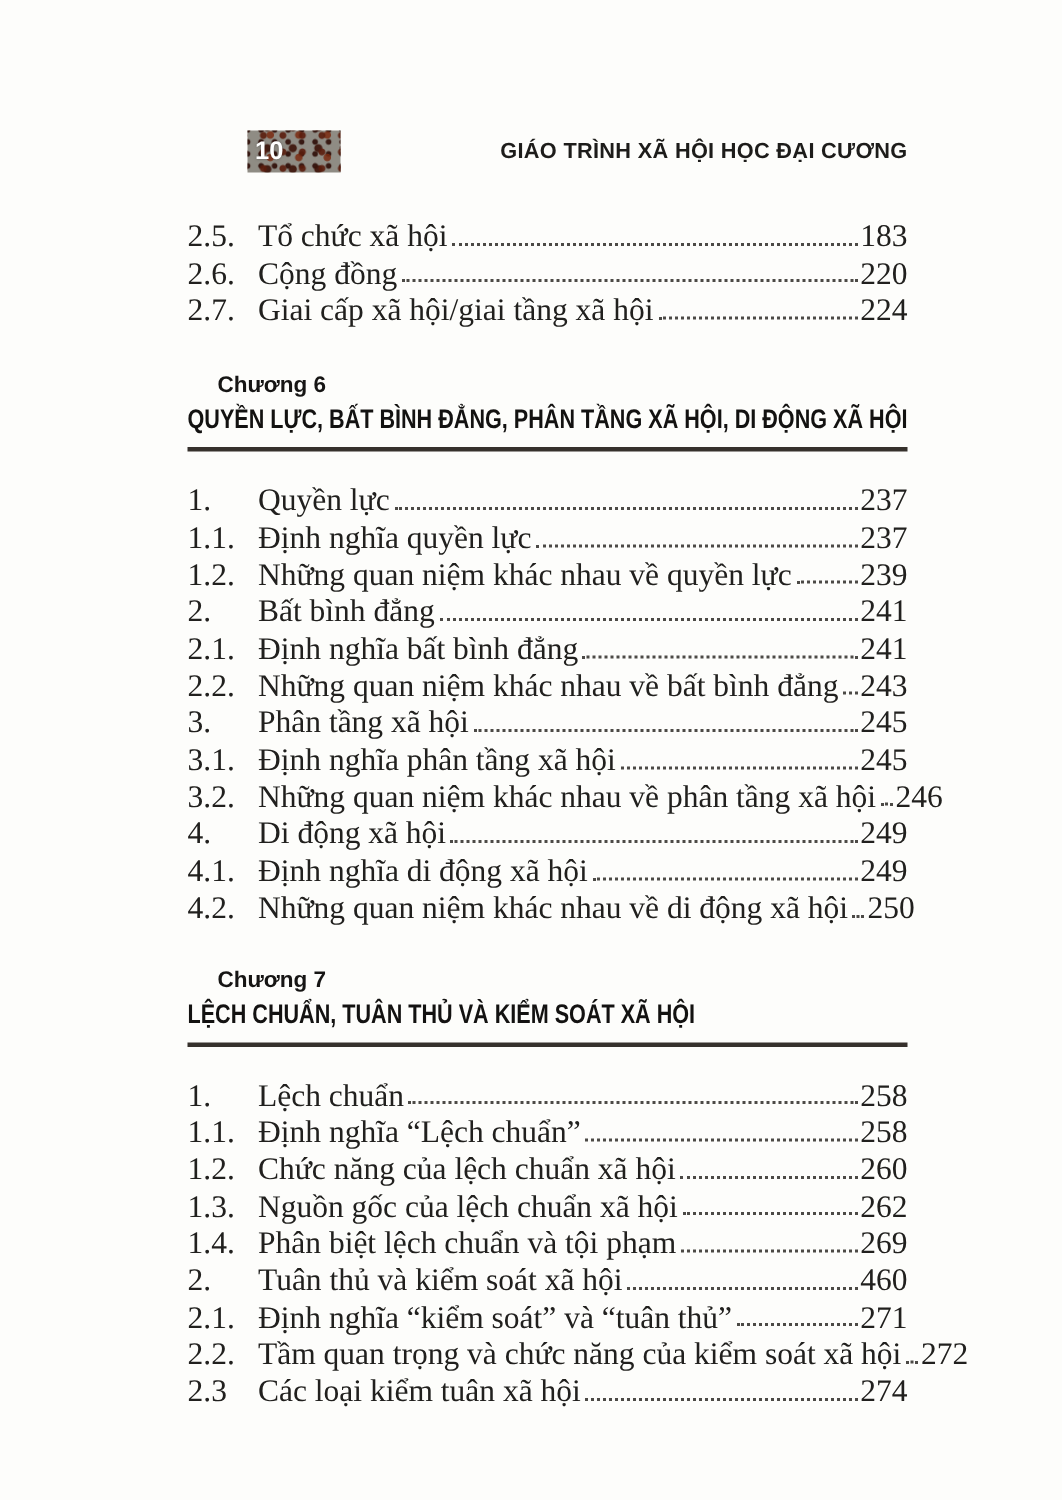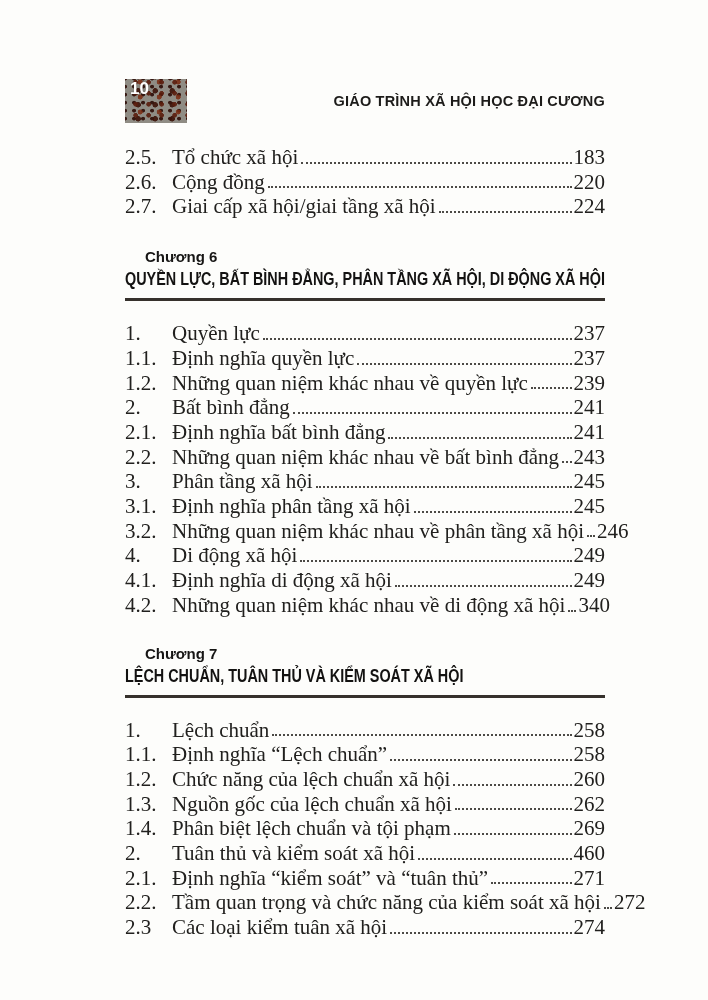--- a/index.html
+++ b/index.html
@@ -23,30 +23,32 @@
 
   
   .header {
     display:flex;
     justify-content:space-between;
     align-items:center;
     height:32px;
   }
   .page-badge {
     position:relative;
-    width:62px; height:44px;
+    width:62px; height:28px;
     background-color:#8f8c84;
     background-image:
       radial-gradient(circle at 20% 30%, rgba(90,28,12,.9) 0 2px, transparent 2.6px),
       radial-gradient(circle at 60% 70%, rgba(60,18,8,.9) 0 2.4px, transparent 3px),
       radial-gradient(circle at 80% 20%, rgba(122,42,16,.85) 0 2.2px, transparent 2.8px),
       radial-gradient(circle at 45% 45%, rgba(45,12,6,.9) 0 1.6px, transparent 2.2px);
     background-size: 13px 11px, 17px 14px, 19px 15px, 9px 8px;
     background-position: 8px 0, 3px 2px, 0 0, 5px 4px;
     display:flex;
+    align-items:center;
+    margin-left:40px;
   }
   .page-num {
     position:relative; z-index:1;
     font-family:"Liberation Sans", sans-serif;
     font-weight:bold;
     font-size:17px;
     color:#ffffff;
     padding-left:5px;
     text-shadow:0 0 2px rgba(0,0,0,.35);
   }
@@ -220,21 +222,21 @@
       <div class="toc-row">
         <span class="toc-num">4.1.</span>
         <span class="toc-title">Định nghĩa di động xã hội</span>
         <span class="toc-dots"></span>
         <span class="toc-page">249</span>
       </div>
       <div class="toc-row">
         <span class="toc-num">4.2.</span>
         <span class="toc-title">Những quan niệm khác nhau về di động xã hội</span>
         <span class="toc-dots"></span>
-        <span class="toc-page">340</span>
+        <span class="toc-page">250</span>
       </div>
     </div>
 
     <div class="chapter second">
       <div class="chapter-label">Chương 7</div>
       <div class="chapter-title">LỆCH CHUẨN, TUÂN THỦ VÀ KIỂM SOÁT XÃ HỘI</div>
     </div>
 
     <div class="toc after-chapter">
       <div class="toc-row">

